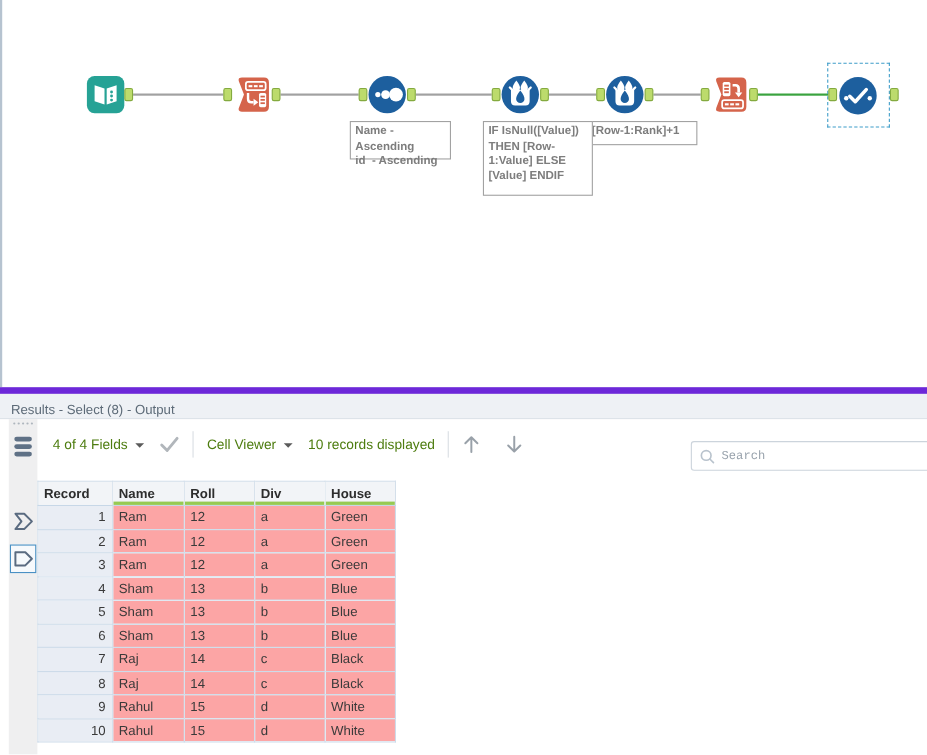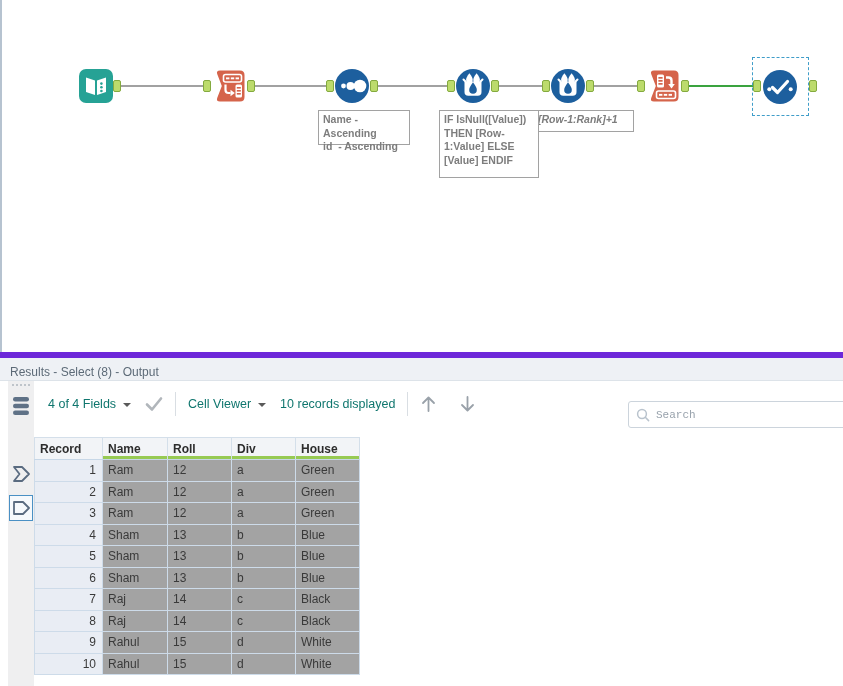--- a/index.html
+++ b/index.html
@@ -18,62 +18,62 @@
   .anchor { position:absolute; width:8px; height:12px; top:80px;
     background:#bcdb6c; border:1px solid #84aa3f; border-radius:2px; }
   .selection-box { position:absolute; left:752px; top:57px; width:57px; height:59px;
     border:1px dashed #3f9dc9; }
 
   .annotation { position:absolute; background:#fff; border:1px solid #a2a2a2;
     font-size:10.5px; font-weight:bold; color:#7d7d7d; line-height:1.3;
     padding:2px 4px 3px 4px; white-space:pre-wrap; }
   #ann-sort  { left:318px; top:110px; width:92px;  height:35px; }
   #ann-mrf1  { left:439px; top:110px; width:100px; height:68px; z-index:2; }
-  #ann-mrf2  { left:533px; top:110px; width:101px; height:22px; z-index:1;font-style:italic; }
+  #ann-mrf2  { left:533px; top:110px; width:101px; height:22px; z-index:1; }
 
   
   #results { position:absolute; left:0; top:352px; width:843px; height:334px; background:#fff; }
   #results-titlebar { position:absolute; left:0; top:0; width:843px; height:29px;
     background:#eef1f5; border-top:6px solid #6d28d9; border-bottom:1px solid #dde3e9; }
   #results-title { position:absolute; left:10px; top:0; line-height:28px;
     font-size:12px; color:#5c6a77; }
 
   #rail { position:absolute; left:8px; top:29px; width:26px; height:305px; background:#efeff0; }
   .rail-dots { position:absolute; left:3px; top:3px; width:20px; height:4px;
     display:flex; gap:2px; justify-content:center; }
   .rail-dots i { width:2px; height:2px; background:#aeb6be; border-radius:50%; }
   .rail-icon { position:absolute; left:1px; width:24px; height:26px;
     display:flex; align-items:center; justify-content:center; }
   #rail-grid   { top:12px; }
   #rail-input  { top:80px; }
   #rail-output { top:114px; border:1px solid #4a90c4; background:#f6f9fc; }
 
   #toolbar { position:absolute; left:34px; top:36px; height:32px; display:flex;
-    align-items:center; font-size:12.5px; color:#0f766e; }
+    align-items:center; font-size:12.5px; color:#4d7c0f; }
   .tb-gap { width:14px; } .tb-gap-s { width:8px; }
   .caret { width:0; height:0; border-left:4px solid transparent; border-right:4px solid transparent;
     border-top:4px solid #5a5a5a; margin-left:7px; margin-top:2px; }
   .tb-sep { width:1px; height:24px; background:#d9dee3; margin:0 12px; }
 
   #search-box { position:absolute; left:628px; top:49px; width:232px; height:27px;
     background:#fff; border:1px solid #ccd4dc; border-radius:3px;
     display:flex; align-items:center; padding-left:7px; }
   #search-input { border:none; outline:none; font-size:11px; color:#444; width:170px;
     margin-left:6px; font-family:Liberation Mono, monospace; background:transparent; }
   #search-input::placeholder { color:#98a2ac; }
 
   
   #grid { position:absolute; left:34px; top:85px; border-collapse:collapse; table-layout:fixed;border-radius:16px; }
   #grid th, #grid td { border:1px solid #d4dfea; font-size:12px; height:21.5px;
     padding:0 5px; overflow:hidden; white-space:nowrap; }
   #grid th { position:relative; background:#f2f4f7; color:#2d2d2d; text-align:left;
     font-weight:bold; border-bottom:1px solid #c7d7e7; height:22px; }
   #grid th.q::after { content:""; position:absolute; left:0; right:0; bottom:0; height:3px;
     background:#97ca53; }
-  #grid td { color:#3a3a3a; background:#a3a3a3; border-color:#cddbe9; }
+  #grid td { color:#3a3a3a; background:#fca5a5; border-color:#cddbe9; }
   #grid td.rec { background:#e9edf4; text-align:right; padding-right:6px; }
   .col-record { width:68px; } .col-name { width:65px; } .col-roll { width:64px; }
   .col-div { width:64px; } .col-house { width:64px; }
 </style>
 </head>
 <body>
 
 <svg width="0" height="0" style="position:absolute">
   <defs>
     <path id="droplet" d="M0,-4.6 C2.3,-1.6 3.3,0.4 3.3,2 A3.3,3.3 0 0 1 -3.3,2 C-3.3,0.4 -2.3,-1.6 0,-4.6 Z"></path>

